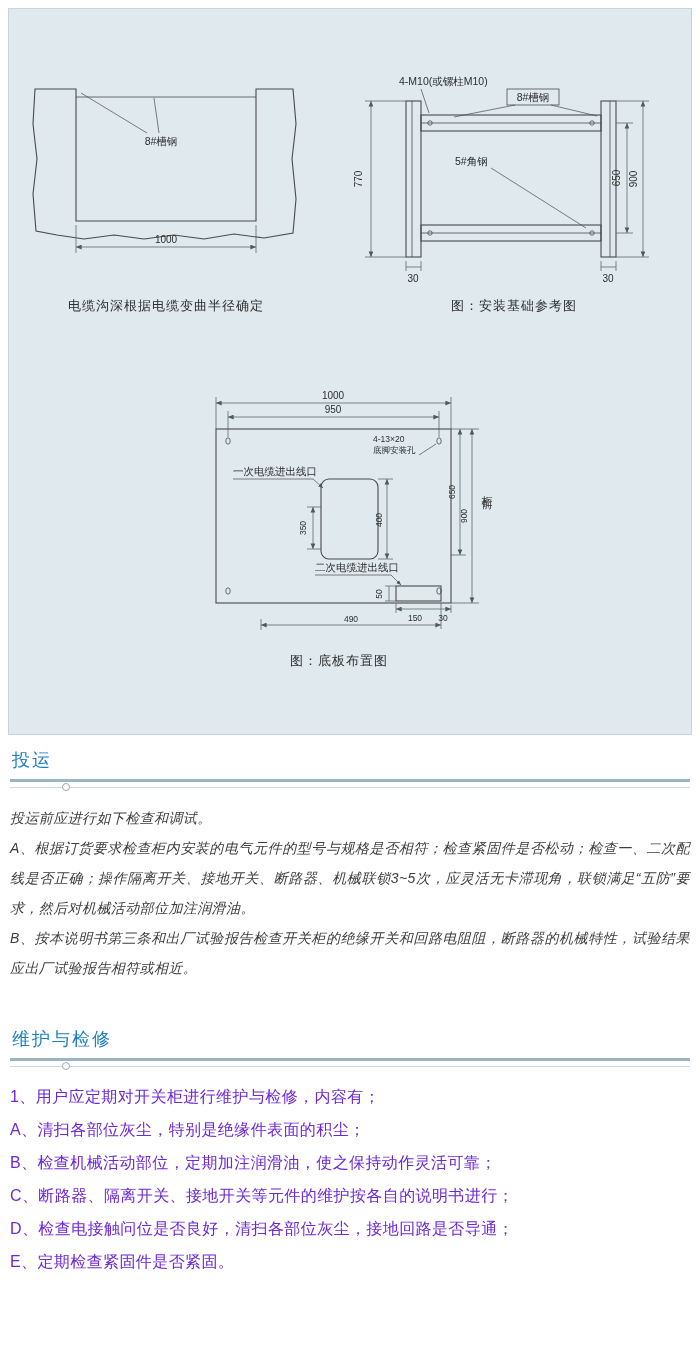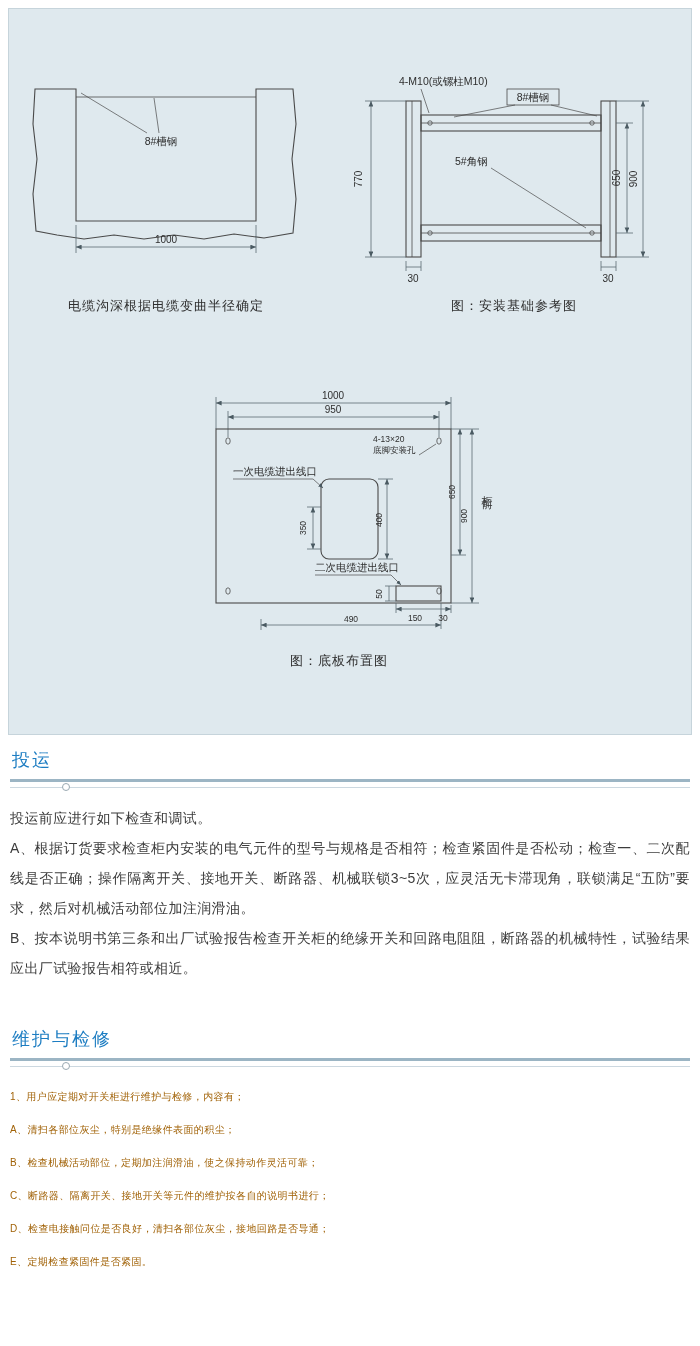--- a/index.html
+++ b/index.html
@@ -32,24 +32,24 @@
   svg .cap  { font-size:13px;  fill:#2e2e2e; letter-spacing:1px; }
 
   
   .content { position:absolute; left:10px; top:748px; width:680px; }
   .sec-title { color:#1d7dc2; font-size:18px; font-weight:normal; letter-spacing:2px; margin:0 0 7px 2px; }
   .rule-thick { height:3px; background:#9cb5c4; }
   .rule-thin  { height:1px; background:#ccd8e0; margin-top:5px; position:relative; }
   .rule-dot   { position:absolute; left:52px; top:-4px; width:8px; height:8px;
                 background:#fff; border:1px solid #9aa9b2; border-radius:50%; }
   .sec-body { margin-top:15px; }
-  p.line { font-size:14px; line-height:30px; text-align:justify; letter-spacing:0.4px; color:#3c3c3c; }
+  p.line { font-size:14px; line-height:30px; text-align:justify; letter-spacing:0.4px; color:#3c3c3c;font-style:italic; }
   .section-2 { margin-top:44px; }
   .section-2 .sec-body { margin-top:13px; }
-  p.item { font-size:10px; line-height:33px; letter-spacing:0.4px; color:#a16207;
+  p.item { font-size:16px; line-height:33px; letter-spacing:0.4px; color:#6d28d9;
            padding-left:24px; text-indent:-24px; text-align:justify; }
 </style>
 </head>
 <body>
 
 <div class="page">
 
   <div class="diagram-panel">
     <svg width="682" height="723" viewBox="0 0 682 723">
       <defs>

